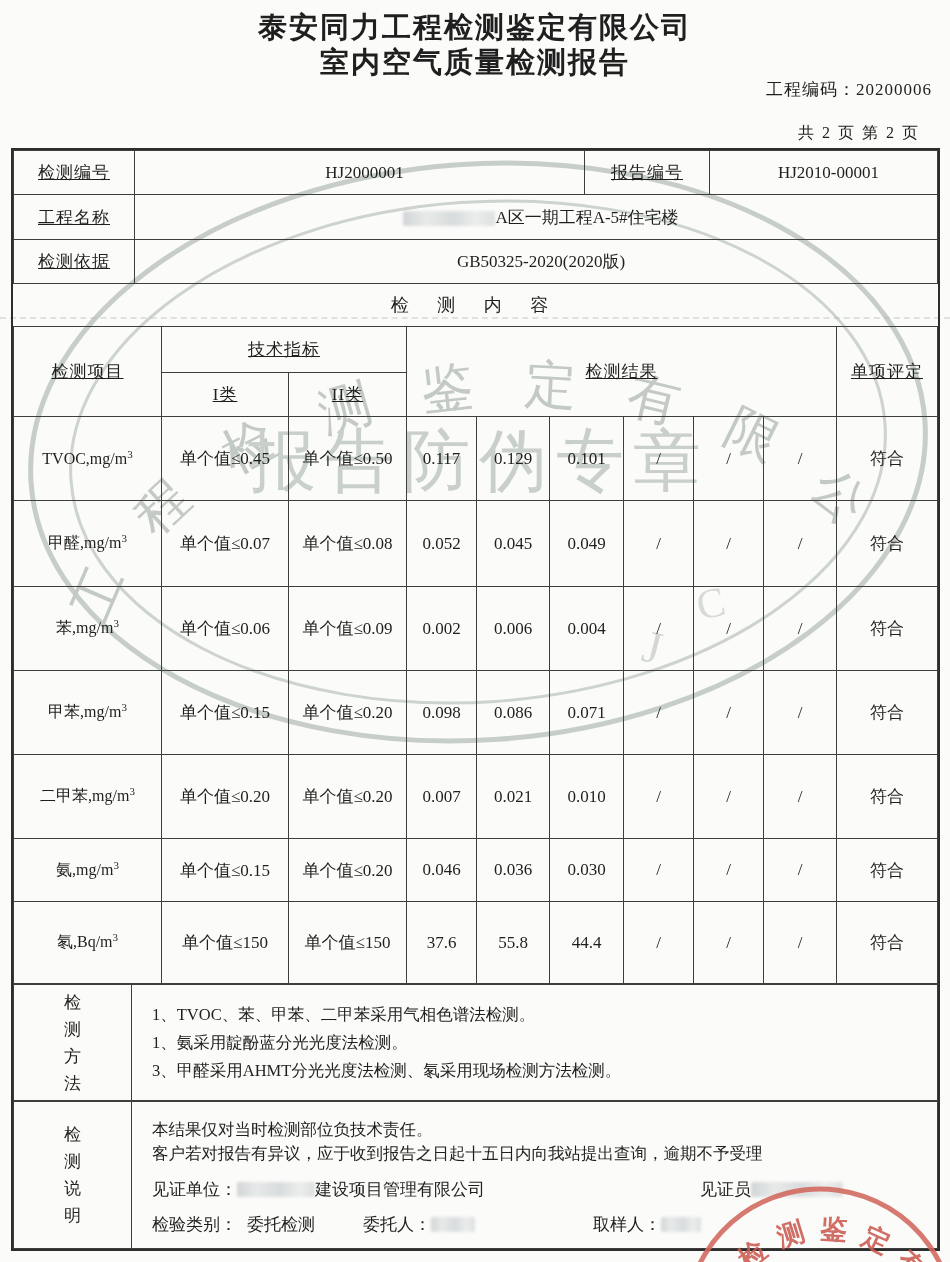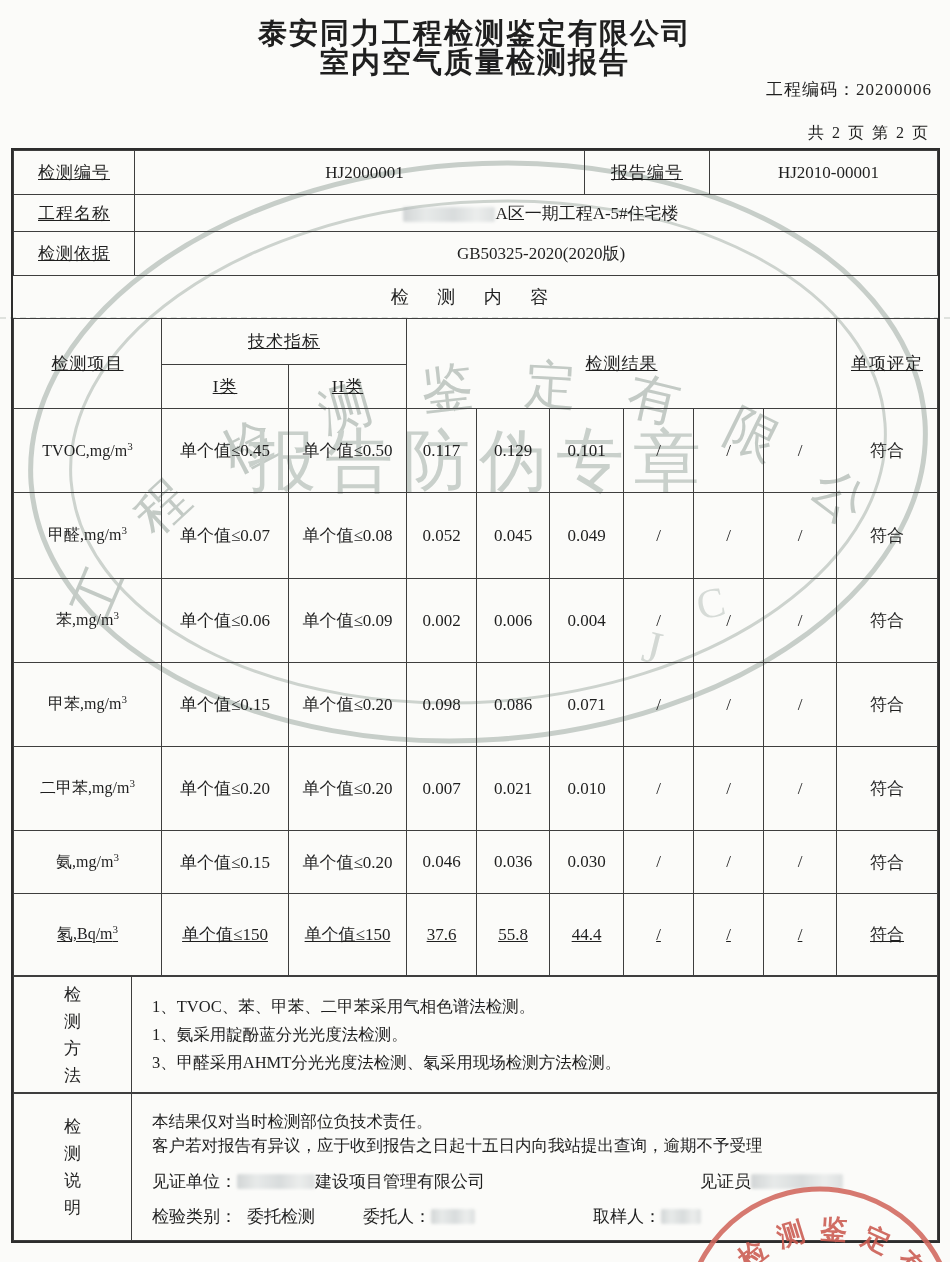--- a/index.html
+++ b/index.html
@@ -3,23 +3,23 @@
 <meta charset="utf-8">
 <style>
   html,body{margin:0;padding:0;}
   .page{position:relative;width:950px;height:1262px;background:#fbfbf9;overflow:hidden;
         font-family:"Liberation Serif",serif;color:#1f1f1f;}
   .wm{position:absolute;left:0;top:0;pointer-events:none;}
   .artifact{position:absolute;left:0;top:317px;width:950px;border-top:2px dashed #aeb5af;opacity:.35;}
 
   .title{position:absolute;left:0;width:950px;text-align:center;
          font-family:"Liberation Sans",sans-serif;font-weight:bold;font-size:29px;letter-spacing:2px;}
-  .t1{top:14px;} .t2{top:43px;}
+  .t1{top:8px;} .t2{top:43px;}
   .proj-code{position:absolute;top:78px;right:18px;font-size:17px;letter-spacing:1px;}
-  .pagination{position:absolute;top:123px;right:20px;font-size:16px;letter-spacing:2px;}
+  .pagination{position:absolute;top:123px;right:30px;font-size:16px;letter-spacing:2px;}
 
   .sheet{position:absolute;left:11px;top:148px;width:925px;border:2px solid #2d2d2d;background:transparent;}
   table{border-collapse:collapse;width:100%;table-layout:fixed;}
   td{border:1px solid #3e3e3e;padding:0 4px;text-align:center;vertical-align:middle;
      font-size:16px;overflow:hidden;}
   .lbl{font-size:17px;letter-spacing:1px;text-decoration:underline;}
   .val{text-align:center;padding-left:14px;font-size:17px;}
   .band{height:42px;line-height:42px;text-align:center;font-size:18px;letter-spacing:12px;}
   .res{font-size:17px;}
   .item{font-size:16px;}
@@ -69,21 +69,21 @@
           <col style="width:125px">
           <col>
         </colgroup>
       <tbody>
           <tr style="height:44px">
         <td class="lbl">检测编号</td>
         <td class="val">HJ2000001</td>
         <td class="lbl">报告编号</td>
         <td class="val">HJ2010-00001</td>
       </tr>
-      <tr style="height:37px">
+      <tr style="height:45px">
         <td class="lbl">工程名称</td>
         <td class="val" colspan="3">
           <span class="smudge" style="width:92px"></span><span>A区一期工程A-5#住宅楼</span>
         </td>
       </tr>
       <tr style="height:44px">
         <td class="lbl">检测依据</td>
         <td class="val" colspan="3">GB50325-2020(2020版)</td>
       </tr>
     </tbody>
@@ -182,21 +182,21 @@
             <td class="res">单个值≤0.15</td>
             <td class="res">单个值≤0.20</td>
             <td class="res">0.046</td>
             <td class="res">0.036</td>
             <td class="res">0.030</td>
             <td class="res">/</td>
             <td class="res">/</td>
             <td class="res">/</td>
             <td class="res">符合</td>
           </tr>
-          <tr style="height: 82px; text-decoration: underline;">
+          <tr style="height: 82px;">
             <td class="item">氡,Bq/m<sup>3</sup></td>
             <td class="res">单个值≤150</td>
             <td class="res">单个值≤150</td>
             <td class="res">37.6</td>
             <td class="res">55.8</td>
             <td class="res">44.4</td>
             <td class="res">/</td>
             <td class="res">/</td>
             <td class="res">/</td>
             <td class="res">符合</td>

